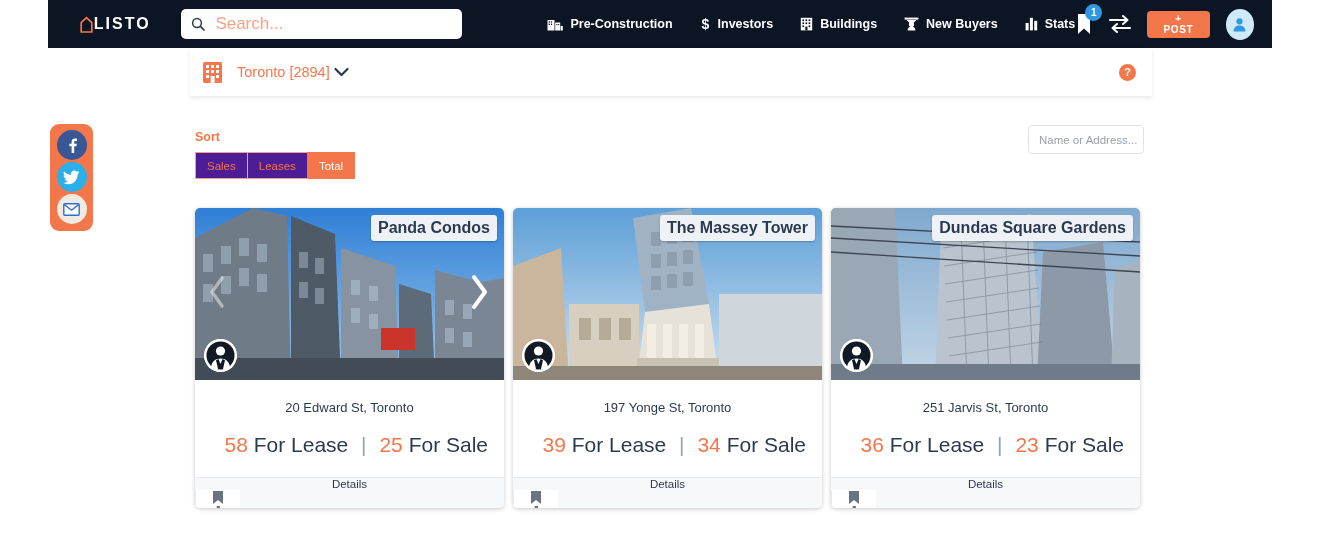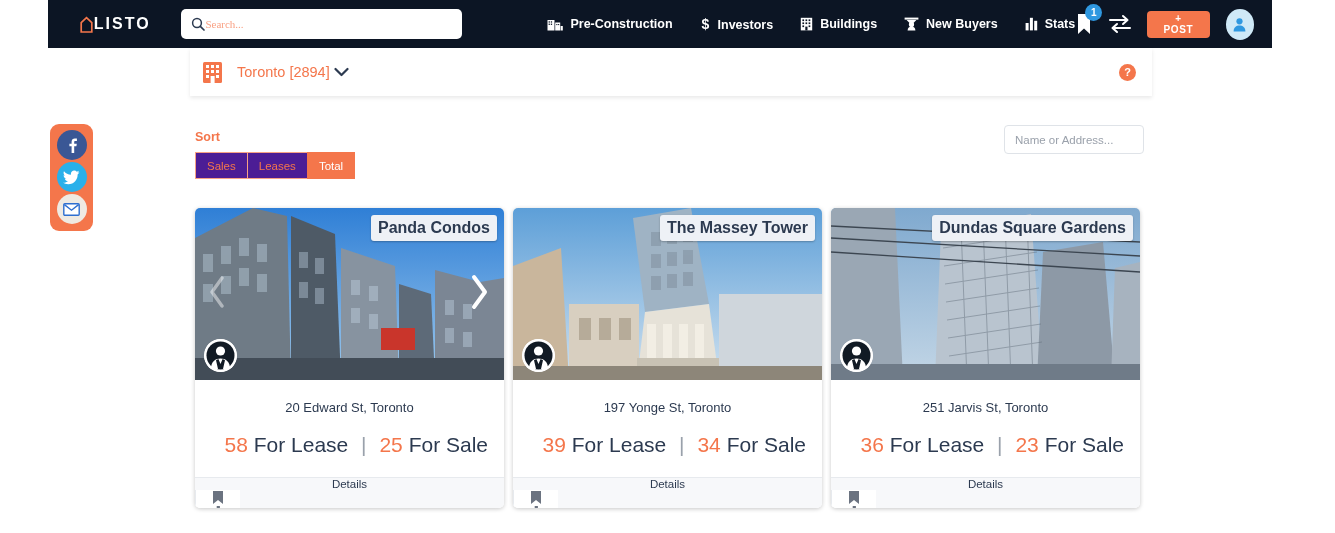--- a/index.html
+++ b/index.html
@@ -24,28 +24,28 @@
   }
   .brand-mark { position: relative; display: inline-block; width: 13px; height: 17px; margin-right: 1px; }
   .brand-mark svg { display: block; }
   .searchbox {
     position: relative; width: 290px; height: 30px; background: #ffffff;
     border-radius: 5px; margin-left: 9px; display: flex; align-items: center;
   }
   .searchbox .mag { margin-left: 10px; display:flex; align-items:center; }
   .searchbox input {
     border: none; outline: none; background: transparent;
-    font-family: Liberation Serif, serif; font-size: 11px;
-    color: #f7916a; width: 220px;
+    font-family: Liberation Sans, sans-serif; font-size: 17px;
+    color: #f7916a; margin-left: 10px; width: 220px;
   }
   .searchbox input::placeholder { color: #f9a285; }
 
   .navlinks { display: flex; align-items: center; margin-left: 85px; gap: 27px; }
   .navlink {
-    display: flex; align-items: flex-end; gap: 7px;
+    display: flex; align-items: flex-start; gap: 7px;
     color: #ffffff; font-size: 12.5px; font-weight: 700; cursor: pointer;
     white-space: nowrap;
   }
   .navlink .ic { display: flex; align-items: center; }
 
   .navright { display: flex; align-items: center; margin-left: auto; margin-right: 18px; gap: 16px; }
   .bookmark-wrap { position: relative; display: flex; align-items: center; }
   .badge {
     position: absolute; top: -9px; right: -9px;
     width: 17px; height: 17px; border-radius: 50%;
@@ -99,21 +99,21 @@
   }
   .seg {
     height: 27px; padding: 0 11px; display: flex; align-items: center;
     font-size: 11.5px; color: #f4764b; background: #4c1d95;
     border: 1px solid #f7a184; border-right: none; cursor: pointer;
     font-weight: 400;
   }
   .seg:last-child { border-right: 1px solid #f4764b; }
   .seg.active { background: #f4764b; color: #ffffff; border-color: #f4764b; }
   .namebox {
-    position: absolute; right: 8px; top: 21px; width: 140px; height: 29px;
+    position: absolute; right: 8px; top: 21px; width: 116px; height: 29px;
     border: 1px solid #dfe3e8; border-radius: 4px; background: #ffffff;
     display: flex; align-items: center;
   }
   .namebox input {
     border: none; outline: none; background: transparent; margin-left: 10px;
     font-family: "Liberation Sans", sans-serif; font-size: 11.5px; color: #6b7380; width: 118px;
   }
   .namebox input::placeholder { color: #9aa1ab; }
 
   

